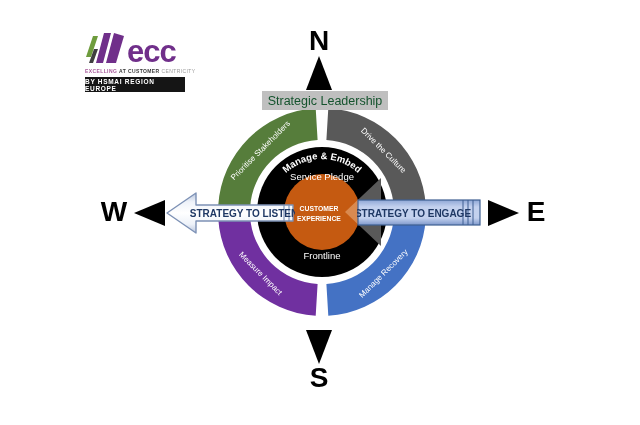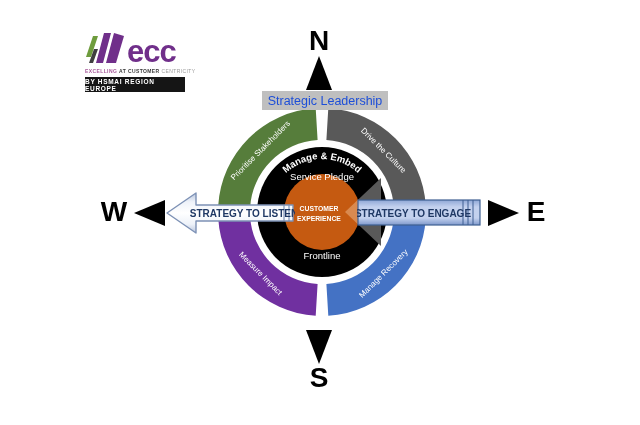--- a/index.html
+++ b/index.html
@@ -18,21 +18,21 @@
             align-items:center;justify-content:center;}
   
   .compass-letter{position:absolute;font-weight:bold;color:#000;font-size:28px;line-height:28px;}
   .tri{position:absolute;width:0;height:0;}
   .tri-n{left:306px;top:56px;border-left:13px solid transparent;border-right:13px solid transparent;border-bottom:34px solid #000;}
   .tri-s{left:306px;top:330px;border-left:13px solid transparent;border-right:13px solid transparent;border-top:34px solid #000;}
   .tri-w{left:134px;top:200px;border-top:13px solid transparent;border-bottom:13px solid transparent;border-right:31px solid #000;}
   .tri-e{left:488px;top:200px;border-top:13px solid transparent;border-bottom:13px solid transparent;border-left:31px solid #000;}
   
   .lead-banner{position:absolute;left:262px;top:91px;width:126px;height:19px;z-index:2;
-               color:#1d4ed8;font-size:12.5px;display:flex;align-items:center;justify-content:center;}
+               color:#14532d;font-size:12.5px;display:flex;align-items:center;justify-content:center;}
   
   .wheel{position:absolute;left:192px;top:82px;z-index:1;}
   .arrow-listen{position:absolute;left:165px;top:191px;z-index:3;}
   .arrow-engage{position:absolute;left:357px;top:199px;z-index:3;}
   svg text{font-family:"Liberation Sans", sans-serif;}
 </style>
 </head>
 <body>
 
 <div class="stage">

